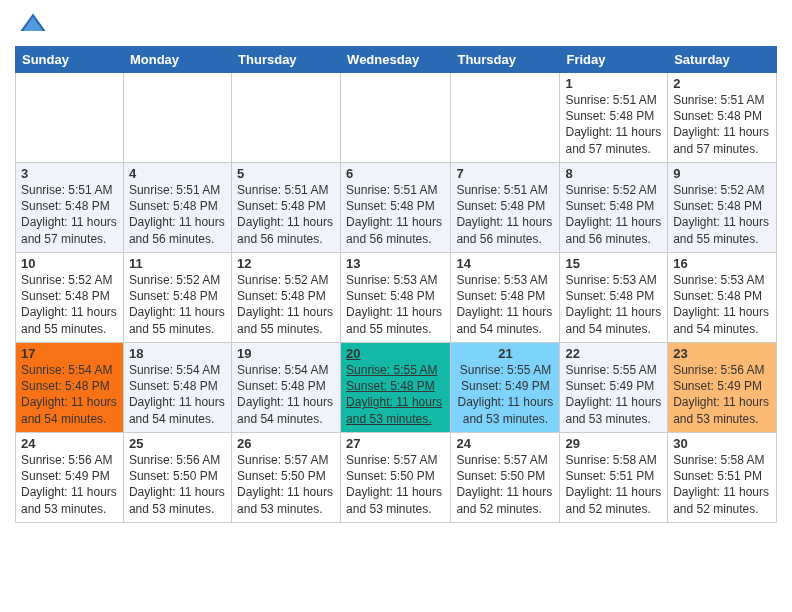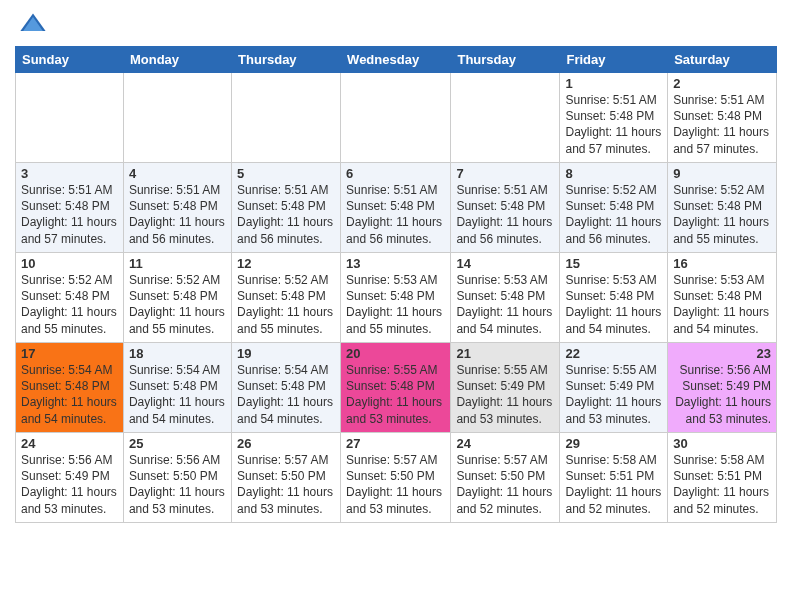--- a/index.html
+++ b/index.html
@@ -209,33 +209,33 @@
             <div class="day-info">Sunrise: 5:54 AM<br>Sunset: 5:48 PM<br>Daylight: 11 hours<br>and 54 minutes.</div>
           </td>
           <td style="background: rgb(240, 244, 250);">
             <span class="day-num">18</span>
             <div class="day-info">Sunrise: 5:54 AM<br>Sunset: 5:48 PM<br>Daylight: 11 hours<br>and 54 minutes.</div>
           </td>
           <td style="background: rgb(240, 244, 250);">
             <span class="day-num">19</span>
             <div class="day-info">Sunrise: 5:54 AM<br>Sunset: 5:48 PM<br>Daylight: 11 hours<br>and 54 minutes.</div>
           </td>
-          <td style="background: #ec4899;">
+          <td style="background: #14b8a6; text-decoration: underline;">
             <span class="day-num">20</span>
             <div class="day-info">Sunrise: 5:55 AM<br>Sunset: 5:48 PM<br>Daylight: 11 hours<br>and 53 minutes.</div>
           </td>
-          <td style="background: #e5e5e5;">
+          <td style="background: #7dd3fc; text-align: center;">
             <span class="day-num">21</span>
             <div class="day-info">Sunrise: 5:55 AM<br>Sunset: 5:49 PM<br>Daylight: 11 hours<br>and 53 minutes.</div>
           </td>
           <td style="background: rgb(240, 244, 250);">
             <span class="day-num">22</span>
             <div class="day-info">Sunrise: 5:55 AM<br>Sunset: 5:49 PM<br>Daylight: 11 hours<br>and 53 minutes.</div>
           </td>
-          <td style="background: #f0abfc; text-align: right;">
+          <td style="background: #fdba74;">
             <span class="day-num">23</span>
             <div class="day-info">Sunrise: 5:56 AM<br>Sunset: 5:49 PM<br>Daylight: 11 hours<br>and 53 minutes.</div>
           </td>
         </tr>
         <tr>
           <td>
             <span class="day-num">24</span>
             <div class="day-info">Sunrise: 5:56 AM<br>Sunset: 5:49 PM<br>Daylight: 11 hours<br>and 53 minutes.</div>
           </td>
           <td>

